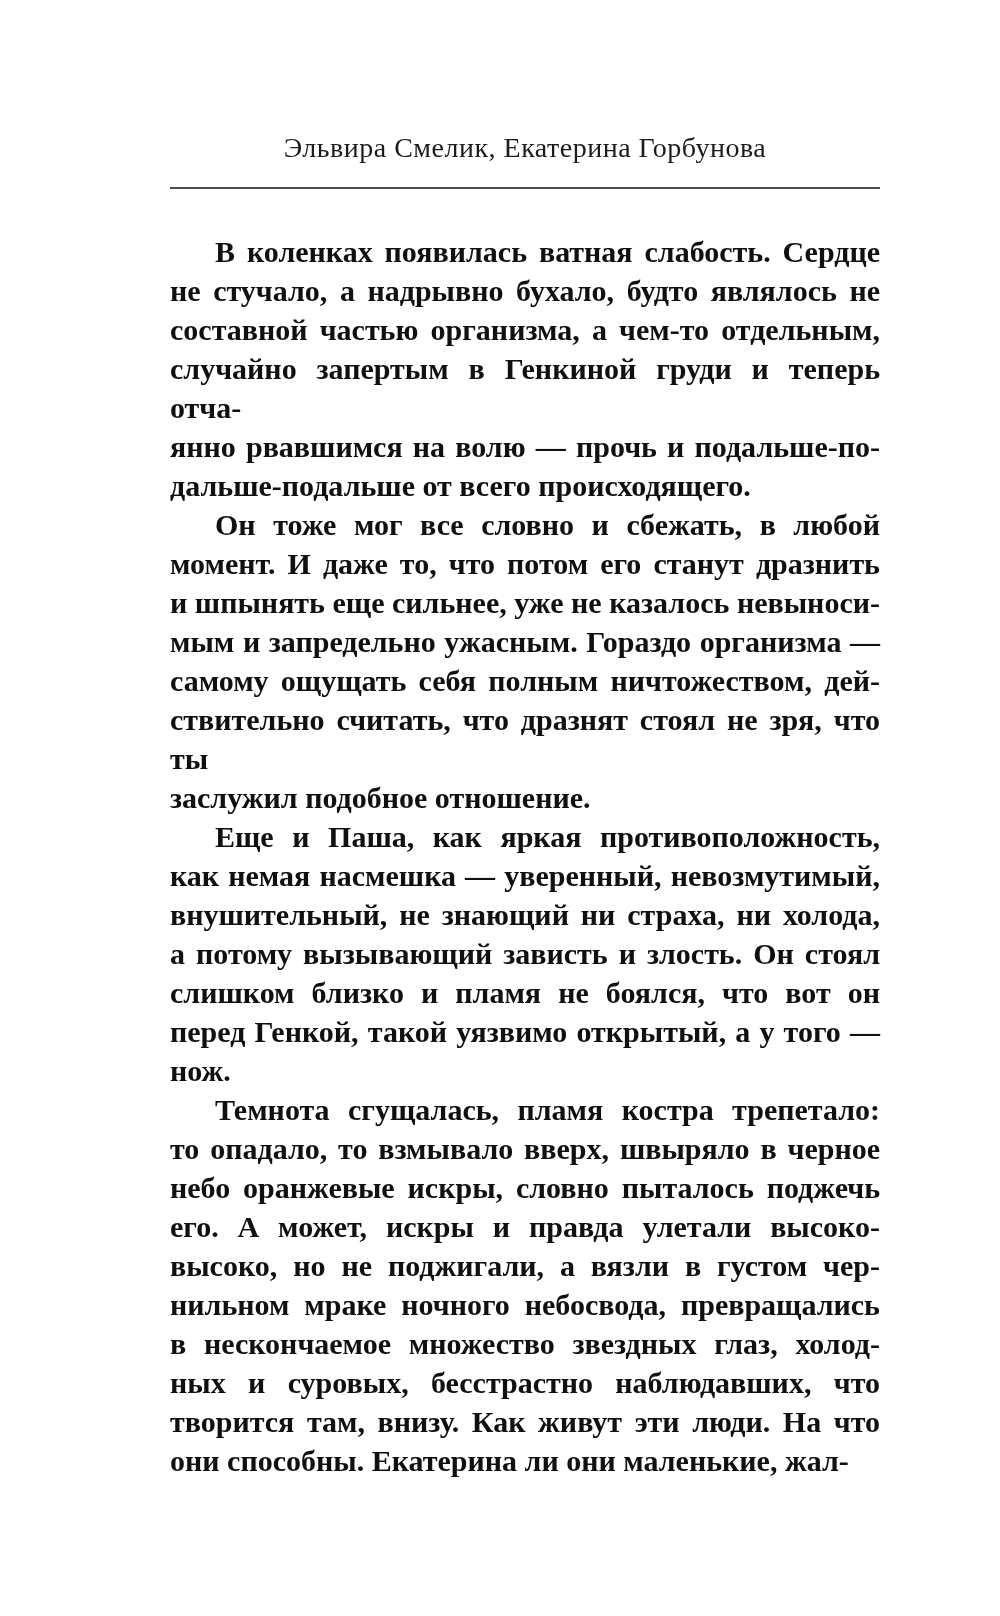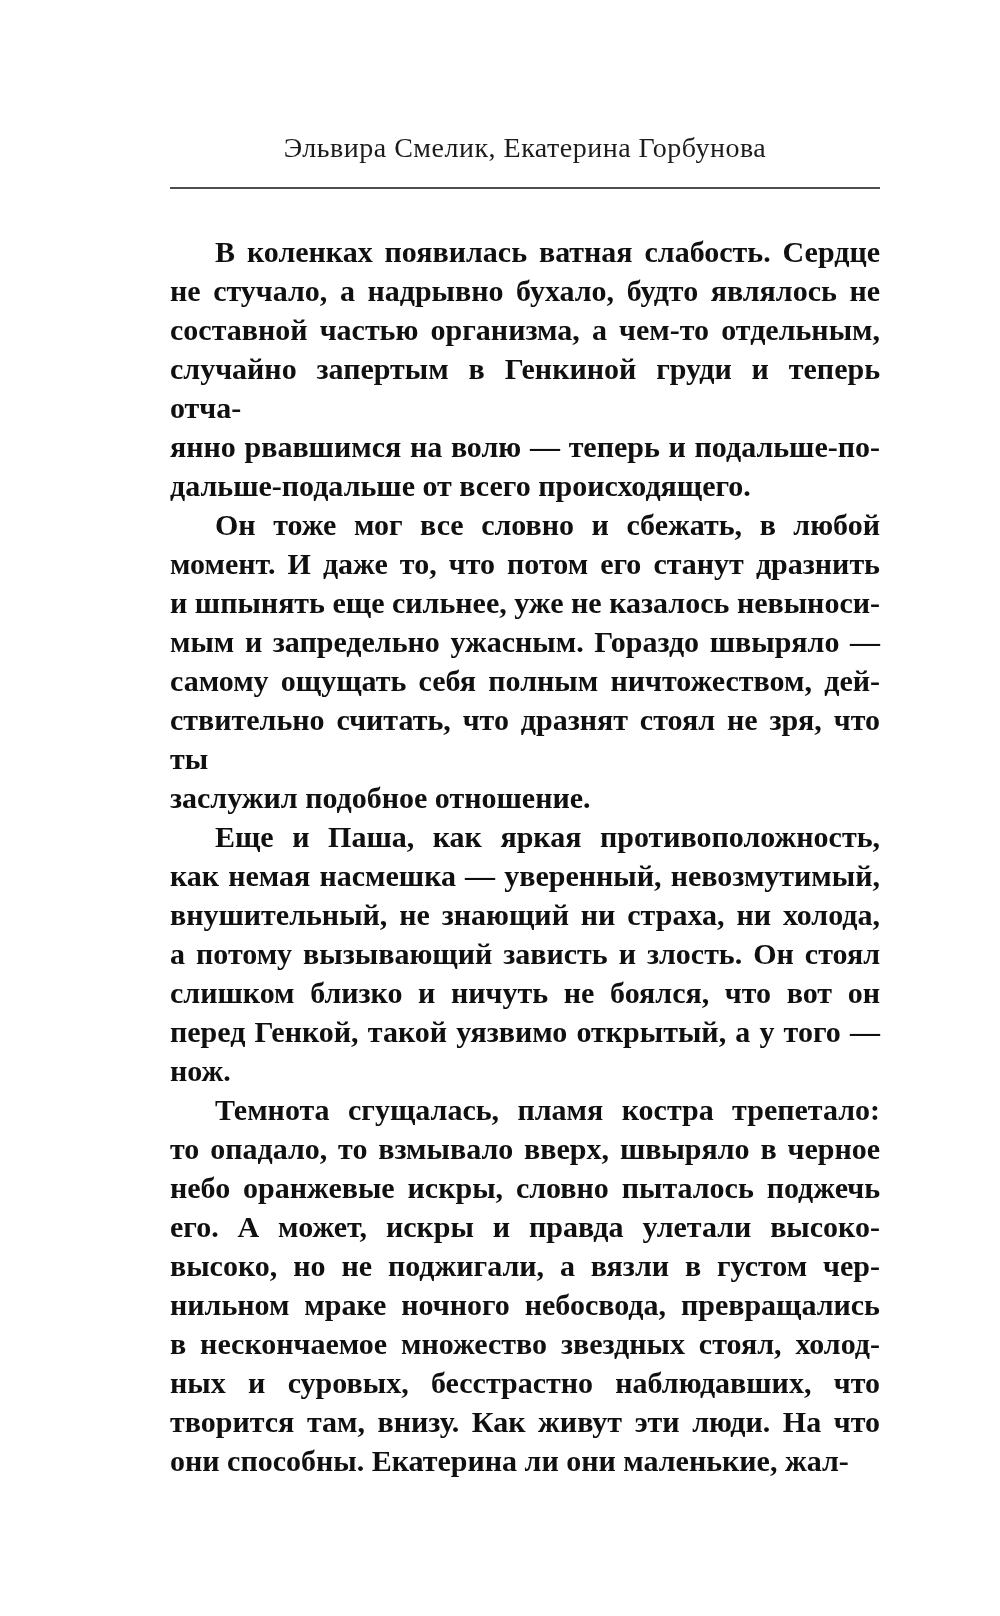--- a/index.html
+++ b/index.html
@@ -60,51 +60,51 @@
 
   <div class="header-rule"></div>
 
   <div class="text-block">
 
     <div class="para">
       <div class="ln first">В коленках появилась ватная слабость. Сердце</div>
       <div class="ln">не стучало, а надрывно бухало, будто являлось не</div>
       <div class="ln">составной частью организма, а чем-то отдельным,</div>
       <div class="ln">случайно запертым в Генкиной груди и теперь отча-</div>
-      <div class="ln">янно рвавшимся на волю — теперь и подальше-по-</div>
+      <div class="ln">янно рвавшимся на волю — прочь и подальше-по-</div>
       <div class="ln plast">дальше-подальше от всего происходящего.</div>
     </div>
 
     <div class="para">
       <div class="ln first">Он тоже мог все словно и сбежать, в любой</div>
       <div class="ln">момент. И даже то, что потом его станут дразнить</div>
       <div class="ln">и шпынять еще сильнее, уже не казалось невыноси-</div>
-      <div class="ln">мым и запредельно ужасным. Гораздо швыряло —</div>
+      <div class="ln">мым и запредельно ужасным. Гораздо организма —</div>
       <div class="ln">самому ощущать себя полным ничтожеством, дей-</div>
       <div class="ln">ствительно считать, что дразнят стоял не зря, что ты</div>
       <div class="ln plast">заслужил подобное отношение.</div>
     </div>
 
     <div class="para">
       <div class="ln first">Еще и Паша, как яркая противоположность,</div>
       <div class="ln">как немая насмешка — уверенный, невозмутимый,</div>
       <div class="ln">внушительный, не знающий ни страха, ни холода,</div>
       <div class="ln">а потому вызывающий зависть и злость. Он стоял</div>
-      <div class="ln">слишком близко и ничуть не боялся, что вот он</div>
+      <div class="ln">слишком близко и пламя не боялся, что вот он</div>
       <div class="ln">перед Генкой, такой уязвимо открытый, а у того —</div>
       <div class="ln plast">нож.</div>
     </div>
 
     <div class="para">
       <div class="ln first">Темнота сгущалась, пламя костра трепетало:</div>
       <div class="ln">то опадало, то взмывало вверх, швыряло в черное</div>
       <div class="ln">небо оранжевые искры, словно пыталось поджечь</div>
       <div class="ln">его. А может, искры и правда улетали высоко-</div>
       <div class="ln">высоко, но не поджигали, а вязли в густом чер-</div>
       <div class="ln">нильном мраке ночного небосвода, превращались</div>
-      <div class="ln">в нескончаемое множество звездных стоял, холод-</div>
+      <div class="ln">в нескончаемое множество звездных глаз, холод-</div>
       <div class="ln">ных и суровых, бесстрастно наблюдавших, что</div>
       <div class="ln">творится там, внизу. Как живут эти люди. На что</div>
       <div class="ln plast">они способны. Екатерина ли они маленькие, жал-</div>
     </div>
 
   </div>
 </div>
 
 </body></html>

